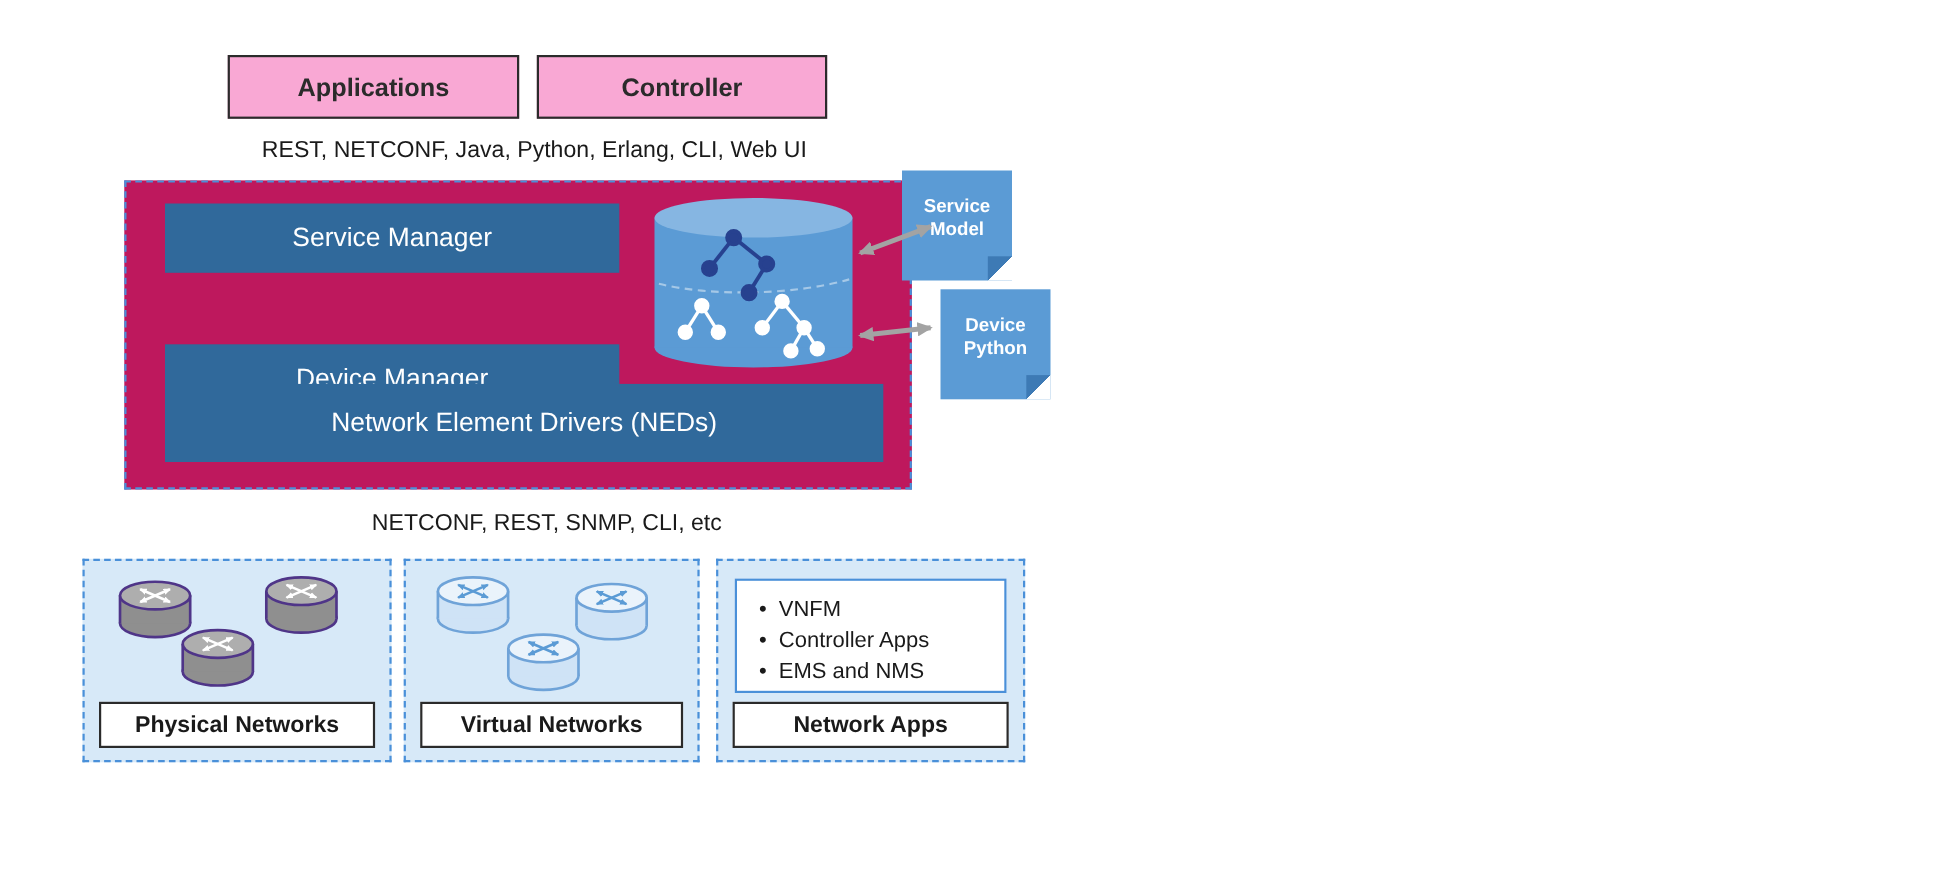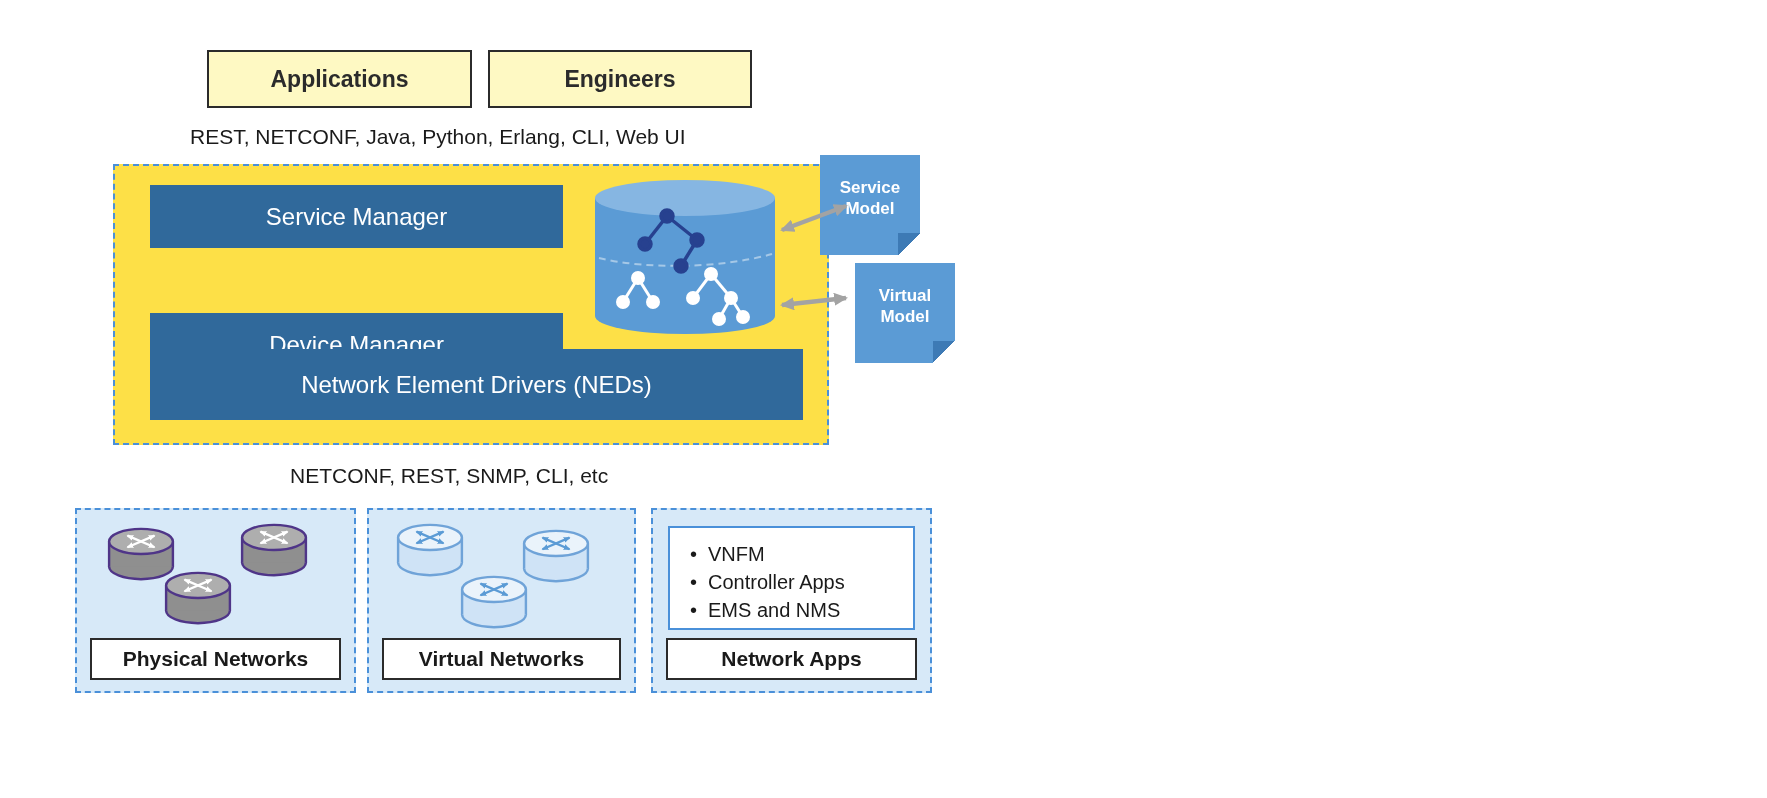--- a/index.html
+++ b/index.html
@@ -2,35 +2,35 @@
 <html><head>
 <meta charset="utf-8">
 <style>
   html,body{margin:0;padding:0;background:#ffffff;}
   .canvas{
     position:relative;width:1767px;height:798px;background:#ffffff;overflow:hidden;
     font-family:"Liberation Sans", sans-serif;color:#1a1a1a;
   }
   
   .plain-box{
-    position:absolute;background:#fef9c3;border:2px solid #2b2b2b;
+    position:absolute;background:#f9a8d4;border:2px solid #2b2b2b;
     display:flex;align-items:center;justify-content:center;
     font-weight:bold;font-size:23px;color:#2b2b2b;
   }
   .box-applications{left:207px;top:50px;width:261px;height:54px;}
   .box-engineers{left:488px;top:50px;width:260px;height:54px;}
 
-  .proto-text{position:absolute;font-size:21px;color:#1a1a1a;white-space:nowrap;}
+  .proto-text{position:absolute;font-size:21px;color:#1a1a1a;white-space:nowrap;margin-left:48px;}
   .northbound{left:190px;top:125px;}
   .southbound{left:290px;top:464px;}
 
   
   .platform{
     position:absolute;left:113px;top:164px;width:716px;height:281px;
-    background:#fde047;border:2px dashed #4a90d9;box-sizing:border-box;
+    background:#be185d;border:2px dashed #4a90d9;box-sizing:border-box;
   }
   .blue-bar{
     position:absolute;background:#30699b;color:#ffffff;
     display:flex;align-items:center;justify-content:center;
     font-size:24px;font-weight:400;
   }
   .bar-service{left:35px;top:19px;width:413px;height:63px;}
   .bar-device{left:35px;top:101px;width:413px;height:63px;margin-top:46px;}
   .bar-neds{left:35px;top:183px;width:653px;height:71px;align-items:center;}
 
@@ -127,21 +127,21 @@
           <line x1="54" y1="10" x2="26" y2="22" marker-start="url(#mbl)" marker-end="url(#mbl)"></line>
         </g>
       </g>
     </defs>
   </svg>
 
   <div class="plain-box box-applications">
     <span>Applications</span>
   </div>
   <div class="plain-box box-engineers">
-    <span>Engineers</span>
+    <span>Controller</span>
   </div>
 
   <div class="proto-text northbound">REST, NETCONF, Java, Python, Erlang, CLI, Web UI</div>
 
   <div class="platform">
     <div class="blue-bar bar-service">
       <span>Service Manager</span>
     </div>
     <div class="blue-bar bar-device">
       <span>Device Manager</span>
@@ -182,21 +182,21 @@
         <circle cx="126" cy="141" r="5.5"></circle>
         <circle cx="150" cy="139" r="5.5"></circle>
       </g>
     </svg>
   </div>
 
   <div class="note note-service">
     <span>Service Model</span>
   </div>
   <div class="note note-device">
-    <span>Virtual Model</span>
+    <span>Device Python</span>
   </div>
 
   <svg class="model-arrow arrow-top" width="92" height="46" viewBox="0 0 92 46">
     <line x1="14" y1="36" x2="78" y2="12" stroke="#a3a3a3" stroke-width="4.5" marker-start="url(#gah)" marker-end="url(#gah)"></line>
   </svg>
   <svg class="model-arrow arrow-bottom" width="92" height="30" viewBox="0 0 92 30">
     <line x1="14" y1="19" x2="78" y2="12" stroke="#a3a3a3" stroke-width="4.5" marker-start="url(#gah)" marker-end="url(#gah)"></line>
   </svg>
 
   <div class="proto-text southbound">NETCONF, REST, SNMP, CLI, etc</div>

